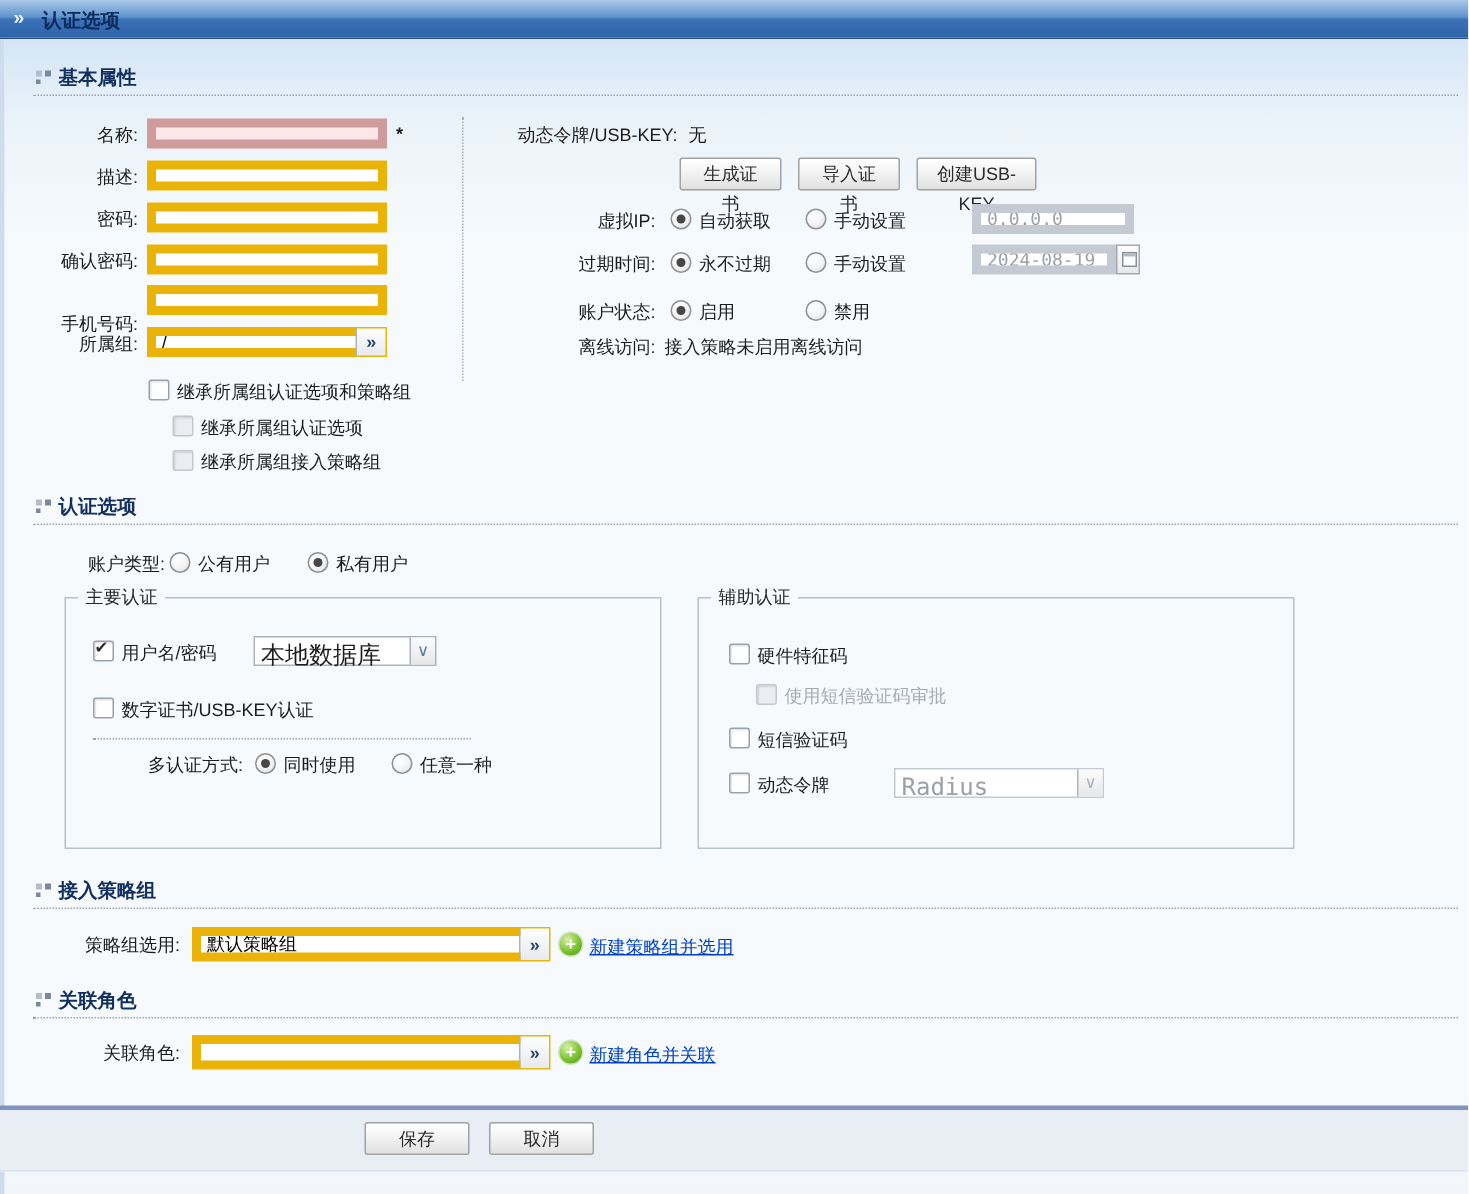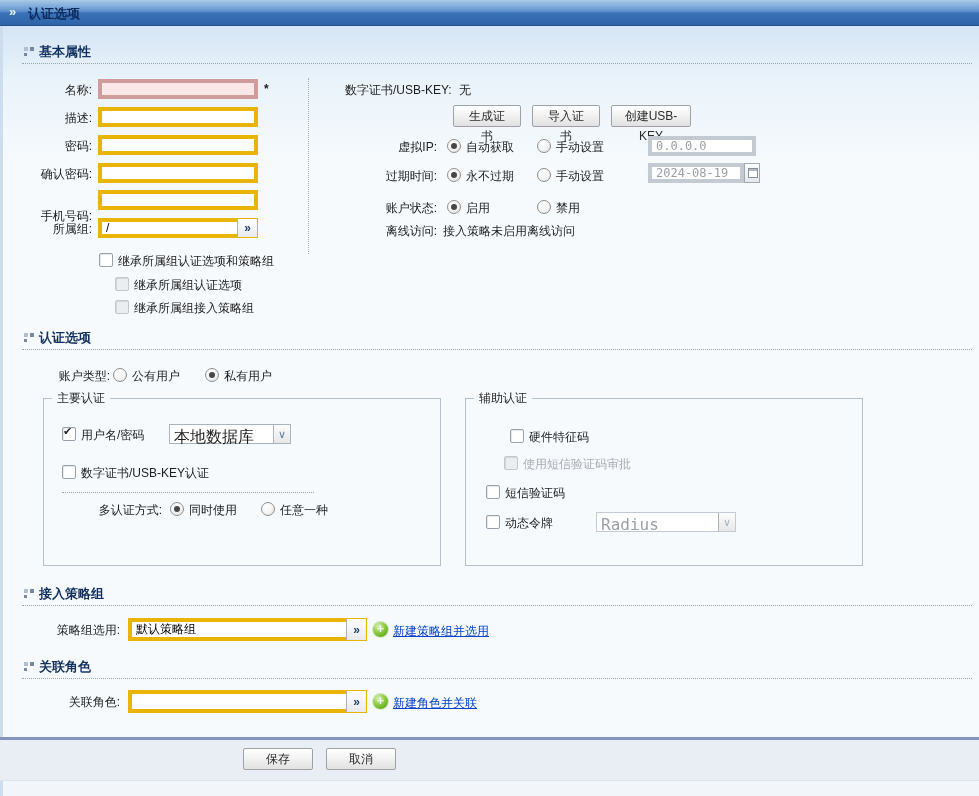--- a/index.html
+++ b/index.html
@@ -23,21 +23,21 @@
   .sec-ico { width:10px; height:10px; }
   .sec-ico i { position:absolute; display:block; }
   .sec-ico .a { left:0; top:0; width:4px; height:4px; background:#b3bdcc; }
   .sec-ico .b { left:6px; top:0; width:4px; height:4px; background:#78899f; }
   .sec-ico .c { left:0; top:6px; width:3px; height:3px; background:#78899f; }
   .sec-title { font-size:13px; font-weight:bold; color:#12305f; }
   .rule { border-top:1px dotted #9aa4ae; height:0; }
   .vrule { border-left:1px dotted #a8b0b8; width:0; }
 
   
-  .field { box-sizing:border-box; border:4px solid #eab308; background:#fff; font-size:12px; padding:1px 4px; height:20px; }
+  .field { box-sizing:border-box; border:6px solid #eab308; background:#fff; font-size:12px; padding:1px 4px; height:20px; }
   .field.req { background:#fbe7e7; border-color:#cf9c9c; }
   .field.ghost { color:#9aa0a6; font-family:"DejaVu Sans Mono","Liberation Mono",monospace; border-color:#c3cad1; }
   .combo { box-sizing:border-box; }
   .combo .field { position:absolute; left:0; top:0; width:100%; height:100%; }
   .picker-btn { position:absolute; right:1px; top:1px; bottom:1px; width:20px;
     border:0; border-left:1px solid #a9b3bd; background:linear-gradient(#fefefe,#e7eaee);
     color:#23456b; font-weight:bold; font-size:12px; line-height:18px; text-align:center; cursor:pointer; padding:0; }
   .btn { box-sizing:border-box; border:1px solid #a2a2a2; border-radius:2px;
     background:linear-gradient(#ffffff,#f3f3f3 45%,#e1e1e1); color:#2b2b2b;
     font-size:12px; text-align:center; height:22px; line-height:20px; padding:0 10px; cursor:pointer; }
@@ -128,21 +128,21 @@
   <div class="abs nowrap" style="left:115px;top:277px;">
     <span class="cb disabled"></span><span class="ctl-label">继承所属组认证选项</span>
   </div>
   <div class="abs nowrap" style="left:115px;top:300px;">
     <span class="cb disabled"></span><span class="ctl-label">继承所属组接入策略组</span>
   </div>
 
   <div class="abs vrule" style="left:308px;top:78px;height:176px;"></div>
 
   <div class="abs nowrap" style="left:345px;top:82px;">
-    <span>数字证书/USB-KEY:</span>
+    <span>动态令牌/USB-KEY:</span>
     <span style="margin-left:4px;">无</span>
   </div>
   <button class="abs btn" style="left:453px;top:105px;width:68px;">生成证书</button>
   <button class="abs btn" style="left:532px;top:105px;width:68px;">导入证书</button>
   <button class="abs btn" style="left:611px;top:105px;width:80px;">创建USB-KEY</button>
 
   <div class="abs lbl-r" style="left:330px;top:139px;width:107px;">虚拟IP:</div>
   <div class="abs nowrap" style="left:447px;top:139px;">
     <span class="radio checked"></span><span class="ctl-label">自动获取</span>
   </div>
@@ -212,21 +212,21 @@
       </div>
       <div class="abs nowrap" style="left:217px;top:95px;">
         <span class="radio"></span><span class="ctl-label">任意一种</span>
       </div>
     </div>
   </fieldset>
 
   <fieldset class="grp" style="left:465px;top:390px;width:398px;height:176px;">
     <legend>辅助认证</legend>
     <div style="position:relative;width:100%;height:100%;">
-      <div class="abs nowrap" style="left:20px;top:22px;margin-left:24px;">
+      <div class="abs nowrap" style="left:20px;top:22px;">
         <span class="cb"></span><span class="ctl-label">硬件特征码</span>
       </div>
       <div class="abs nowrap" style="left:38px;top:49px;">
         <span class="cb disabled"></span><span class="ctl-label dis">使用短信验证码审批</span>
       </div>
       <div class="abs nowrap" style="left:20px;top:78px;">
         <span class="cb"></span><span class="ctl-label">短信验证码</span>
       </div>
       <div class="abs nowrap" style="left:20px;top:108px;">
         <span class="cb"></span><span class="ctl-label">动态令牌</span>

